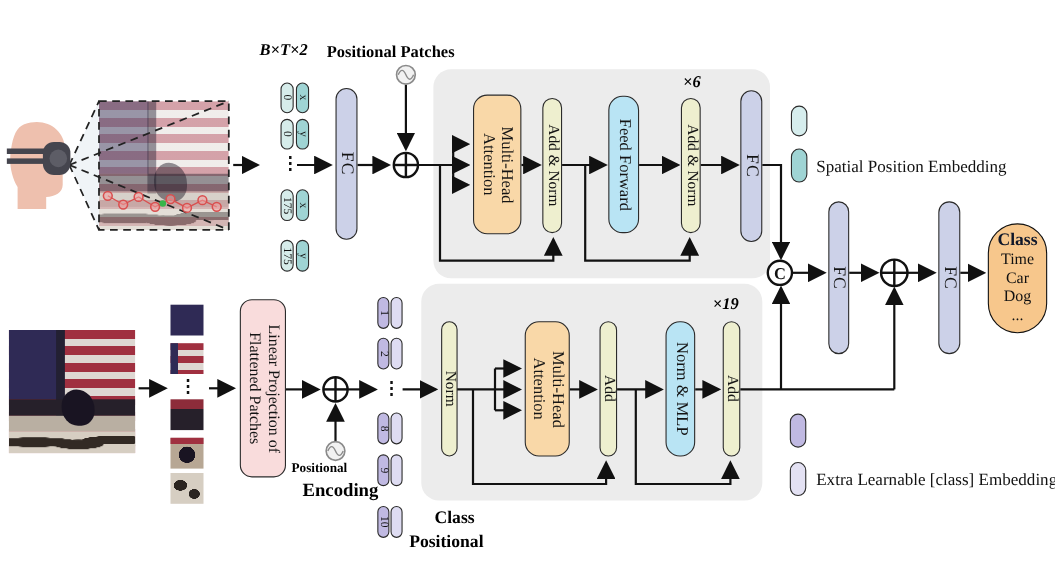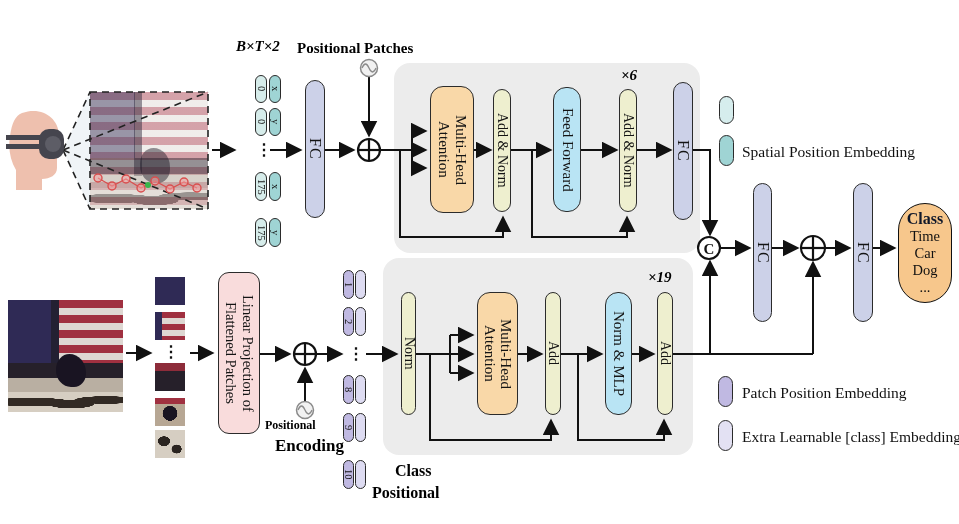--- a/index.html
+++ b/index.html
@@ -228,21 +228,20 @@
     <div class="ci">Car</div>
     <div class="ci">Dog</div>
     <div class="ci">...</div>
   </div>
 
   <div class="leg-pill" style="left:719px;top:96px;height:28px;background:#d6eded"></div>
   <div class="leg-pill" style="left:719px;top:135px;height:31px;background:#9fd4d4"></div>
   <div class="leg-txt" style="left:742px;top:143px">Spatial Position Embedding</div>
 
   <div class="leg-pill" style="left:718px;top:376px;height:31px;background:#c0b9e2"></div>
-  <div class="leg-txt" style="left:742px;top:384px">Patch Position Embedding</div>
   <div class="leg-pill" style="left:718px;top:420px;height:31px;background:#e3e1f3"></div>
   <div class="leg-txt" style="left:742px;top:428px">Extra Learnable [class] Embedding</div>
 
   <div class="blk vert lp" style="left:218px;top:272px;width:42px;height:162px">Linear Projection of Flattened Patches</div>
   <div class="lbl" style="left:265px;top:418px;font-size:12px">Positional</div>
   <div class="lbl" style="left:275px;top:436px;font-size:17px">Encoding</div>
 
   <div class="token" style="left:343px;top:270px;width:11px;height:29px;background:#c0b9e2">1</div>
   <div class="token" style="left:355px;top:270px;width:11px;height:29px;background:#dedcf2"></div>
   <div class="token" style="left:343px;top:307px;width:11px;height:29px;background:#c0b9e2">2</div>

